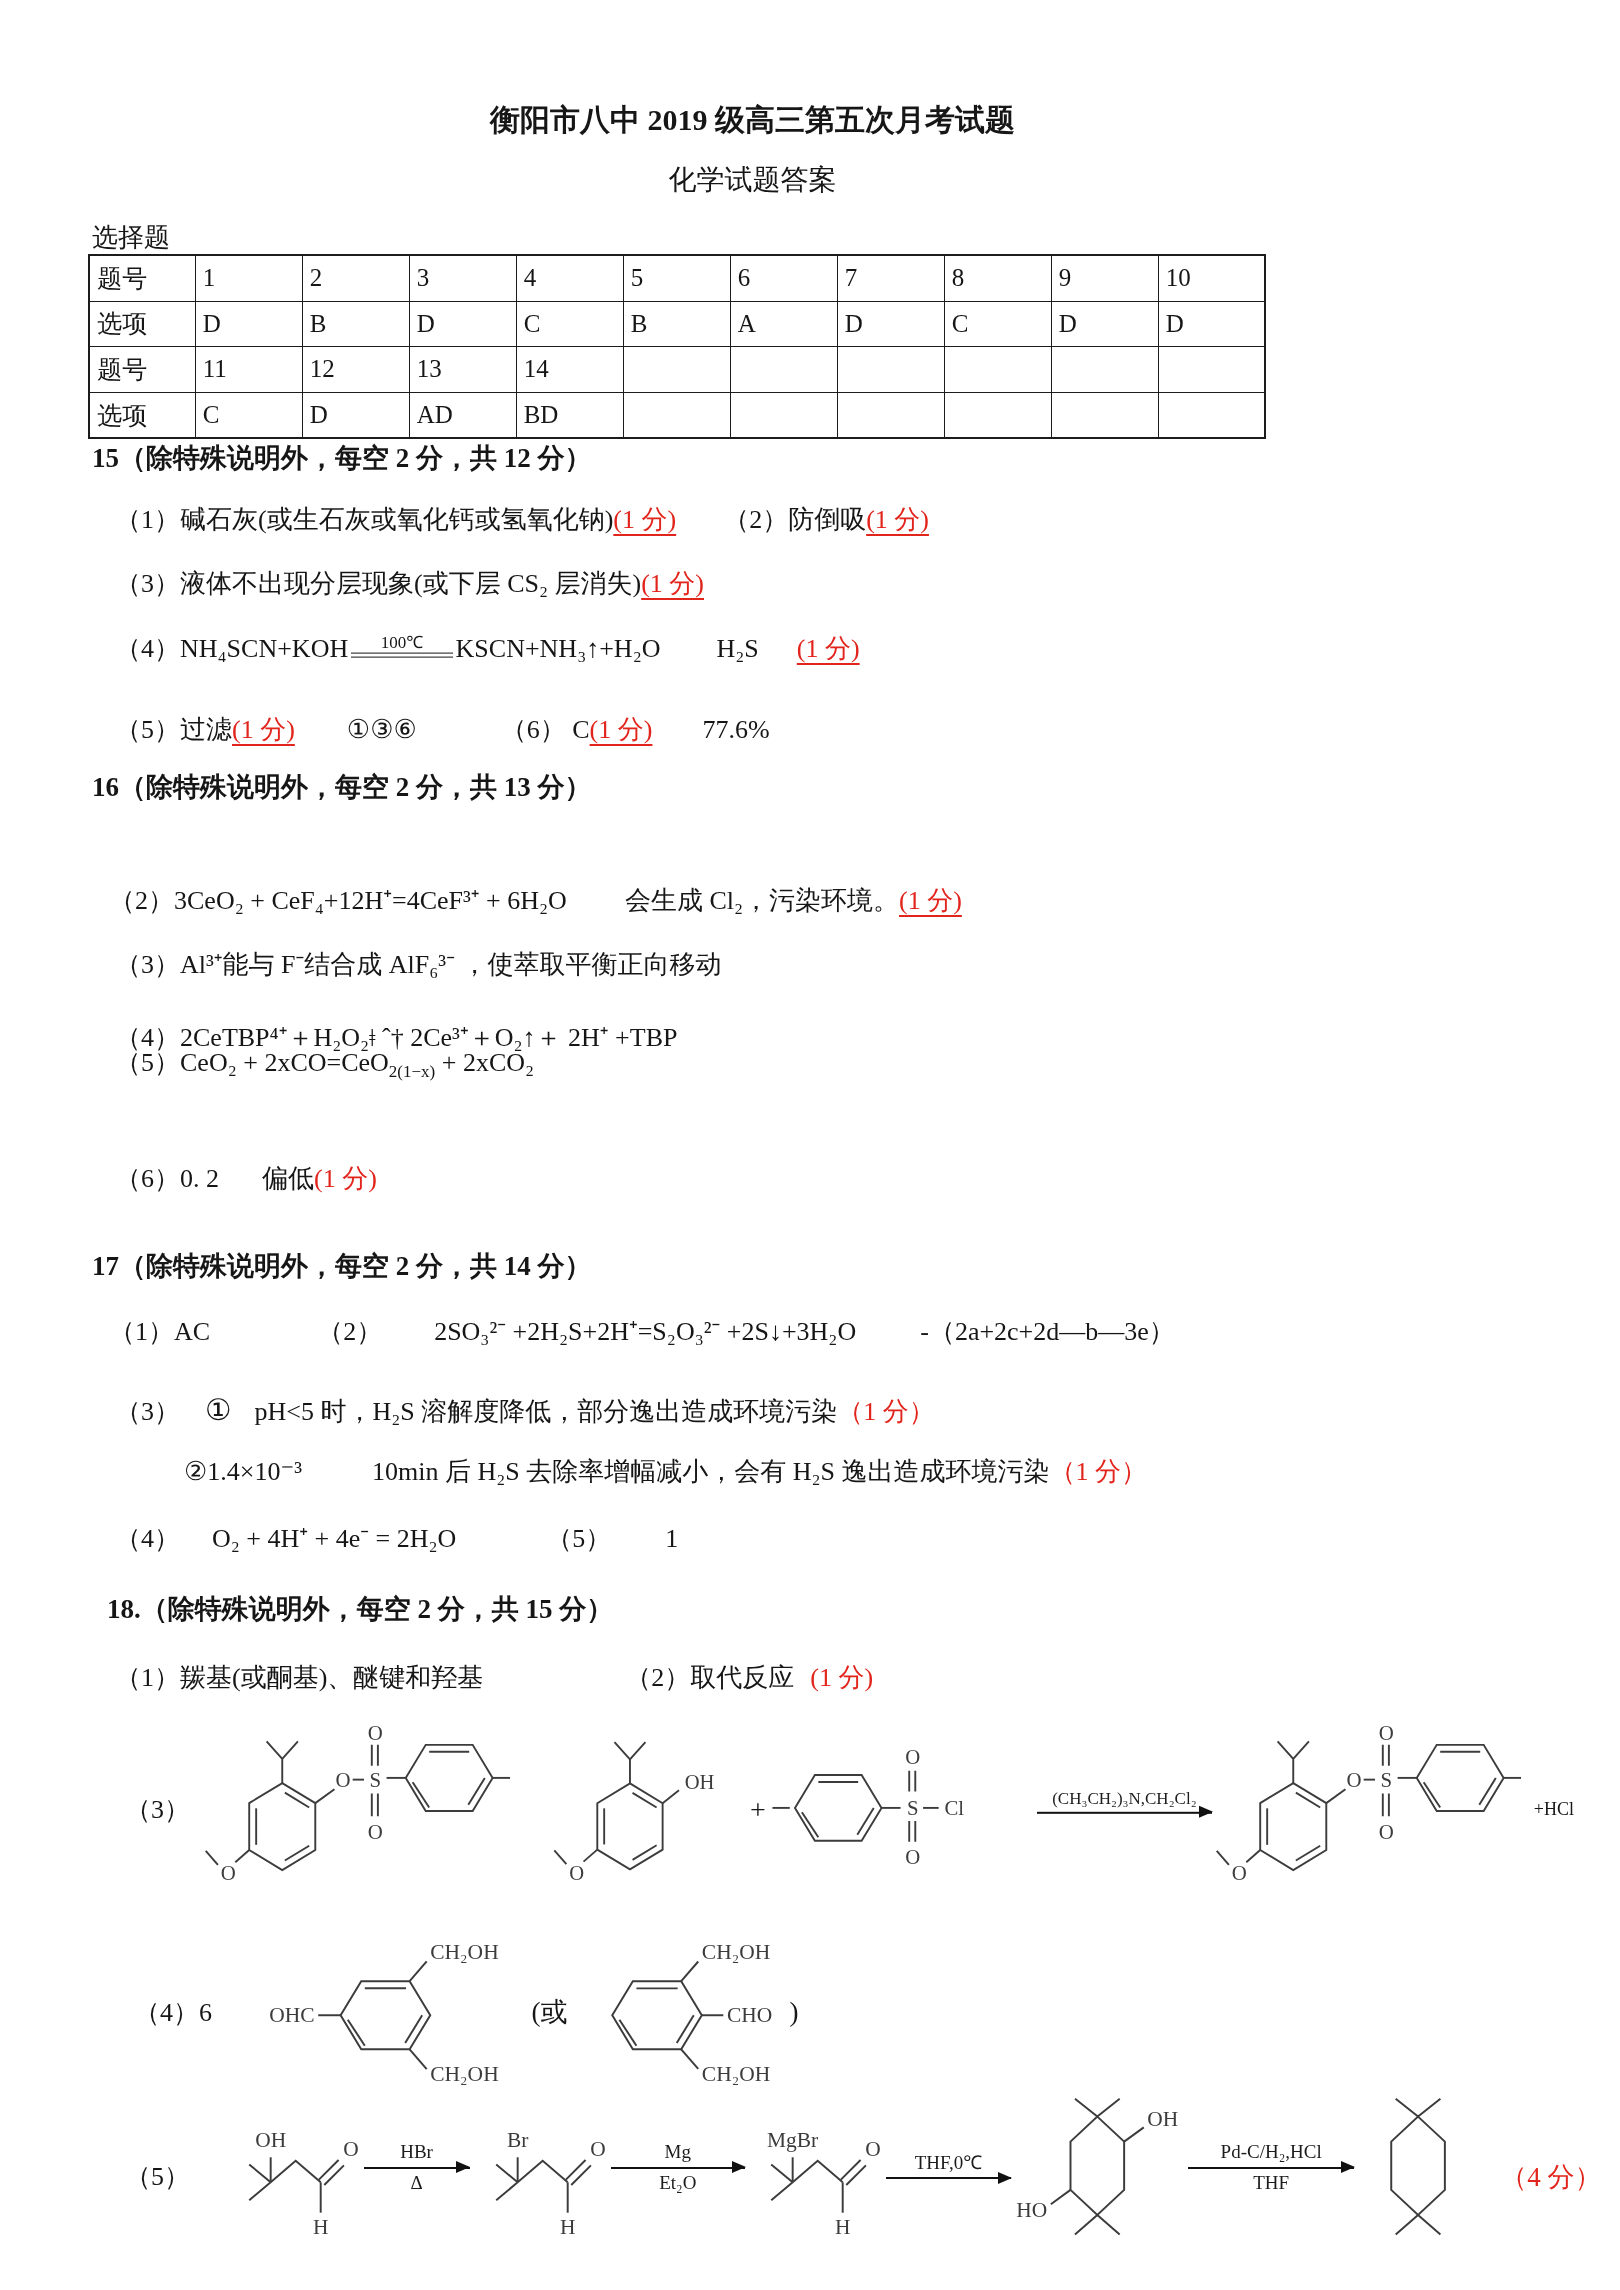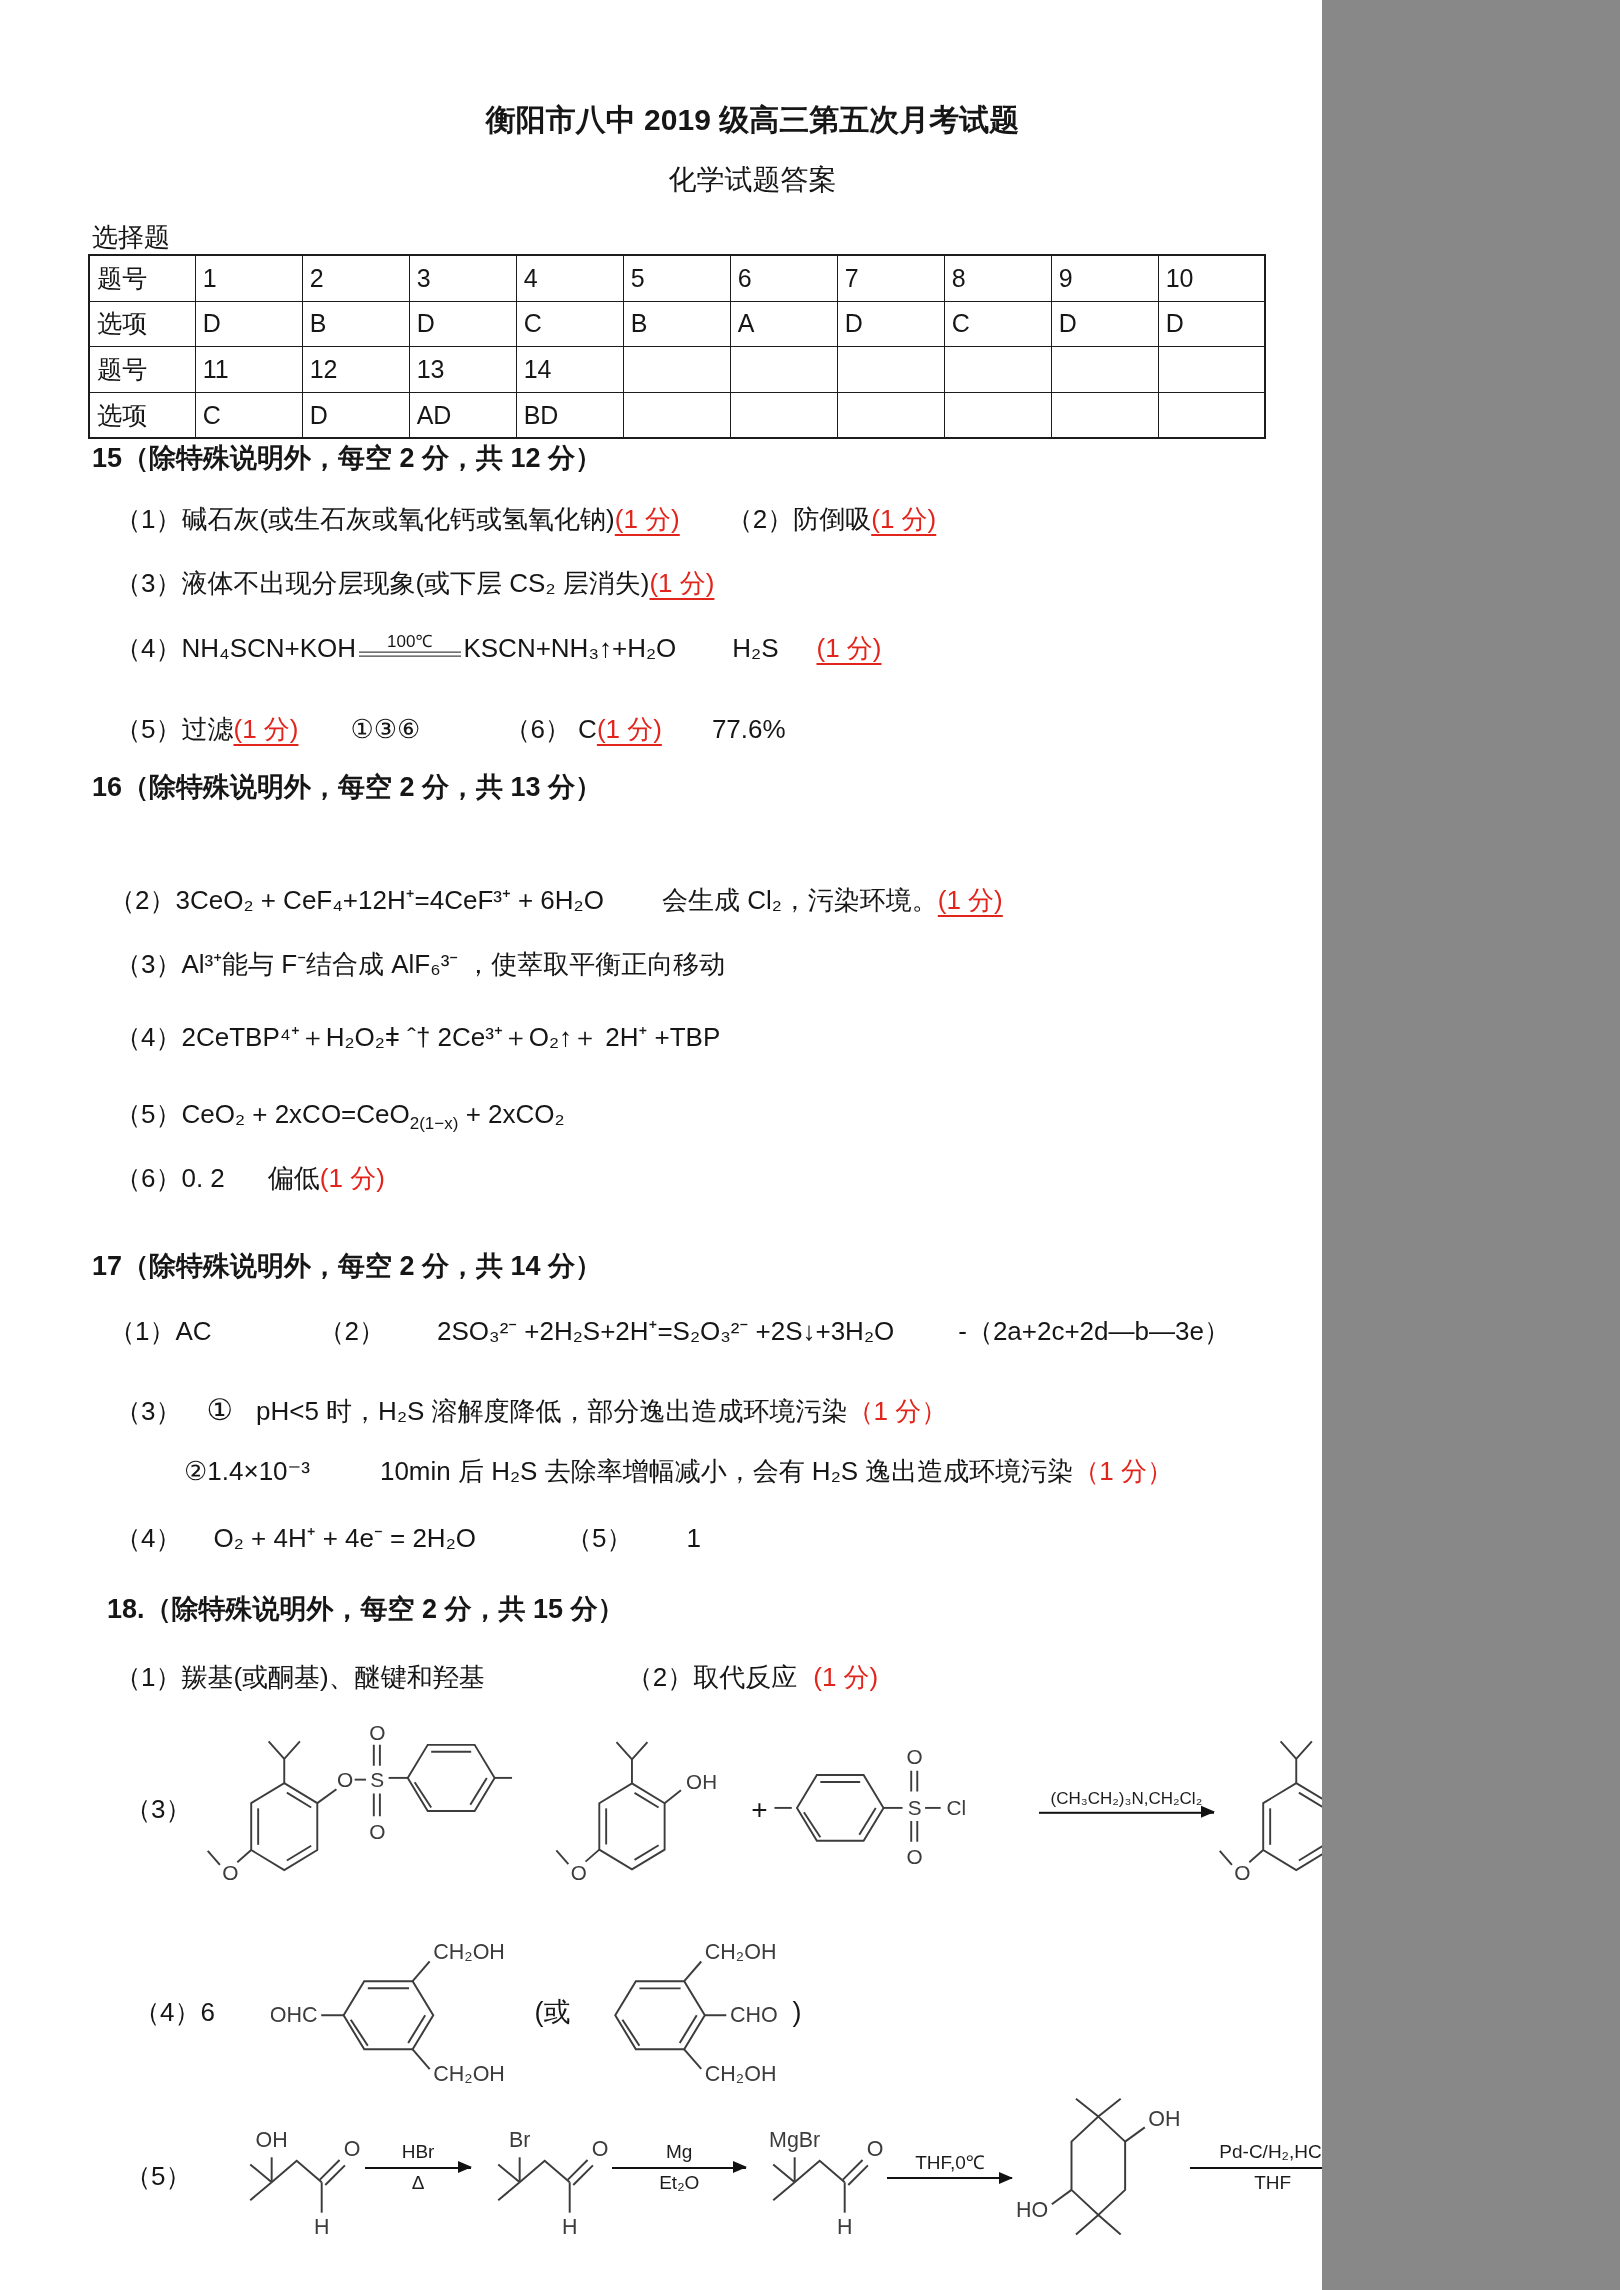--- a/index.html
+++ b/index.html
@@ -1,17 +1,17 @@
 <!DOCTYPE html>
 <html style="font-size:14.3px"><head>
 <meta charset="utf-8">
 <style>
   html,body{margin:0;padding:0;background:#888;}
-  .page{position:relative;width:1322px;height:2291px;background:#ffffff;
-        font-family:Liberation Sans, sans-serif;color:#161616;overflow:hidden;}
+  .page{position:relative;width:1620px;height:2291px;background:#ffffff;
+        font-family:Liberation Serif, serif;color:#161616;overflow:hidden;}
   .abs{position:absolute;white-space:nowrap;}
   .t{font-size:26px;line-height:1.3;}
   .b{font-weight:bold;}
   .red{color:#e2251c;}
   .ru{color:#e2251c;text-decoration:underline;text-decoration-color:#e2251c;
       text-decoration-thickness:1.8px;text-underline-offset:6.3px;}
   .ctr{left:0;width:1505px;text-align:center;}
   table.ans{border-collapse:collapse;table-layout:fixed;border:2.7px solid #1c1c1c;}
   table.ans td{border:1.8px solid #1c1c1c;height:41px;font-size:25px;padding:1.8px 3.6px 1.8px 7.2px;
       vertical-align:middle;text-align:left;overflow:hidden;}
@@ -144,21 +144,21 @@
   <div class="abs t b" style="top:770px;left:92px;font-size:27px;">16（除特殊说明外，每空 2 分，共 13 分）</div>
   <div class="abs t" style="top:884px;left:109px;">
     <span>（2）3CeO₂ +  CeF₄+12H⁺=4CeF³⁺ +  6H₂O</span><span style="margin-left:58px;">会生成 Cl₂，污染环境。</span><span class="ru">(1 分)</span>
   </div>
   <div class="abs t" style="top:948px;left:115px;">
     <span>（3）Al³⁺能与 F⁻结合成 AlF₆³⁻ ，使萃取平衡正向移动</span>
   </div>
   <div class="abs t" style="top:1021px;left:115px;">
     <span>（4）2CeTBP⁴⁺＋H₂O₂ǂ ˆ†  2Ce³⁺＋O₂↑＋ 2H⁺ +TBP</span>
   </div>
-  <div class="abs t" style="top:1098px;left:115px;">
+  <div class="abs t" style="top:1046px;left:115px;">
     <span>（5）CeO₂ +  2xCO=CeO</span><sub style="font-size:17px;">2(1−x)</sub><span> +  2xCO₂</span>
   </div>
   <div class="abs t" style="top:1162px;left:115px;">
     <span>（6）0. 2</span><span style="margin-left:43px;">偏低</span><span class="red">(1 分)</span>
   </div>
 
   <div class="abs t b" style="top:1249px;left:92px;font-size:27px;">17（除特殊说明外，每空 2 分，共 14 分）</div>
   <div class="abs t" style="top:1315px;left:109px;">
     <span>（1）AC</span><span style="margin-left:107px;">（2）</span><span style="margin-left:52px;">2SO₃²⁻ +2H₂S+2H⁺=S₂O₃²⁻ +2S↓+3H₂O</span><span style="margin-left:64px;">-（2a+2c+2d—b—3e）</span>
   </div>

